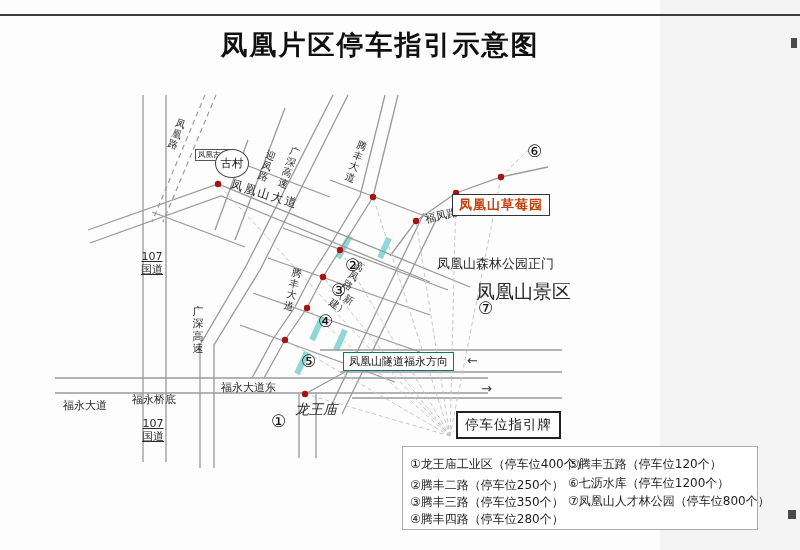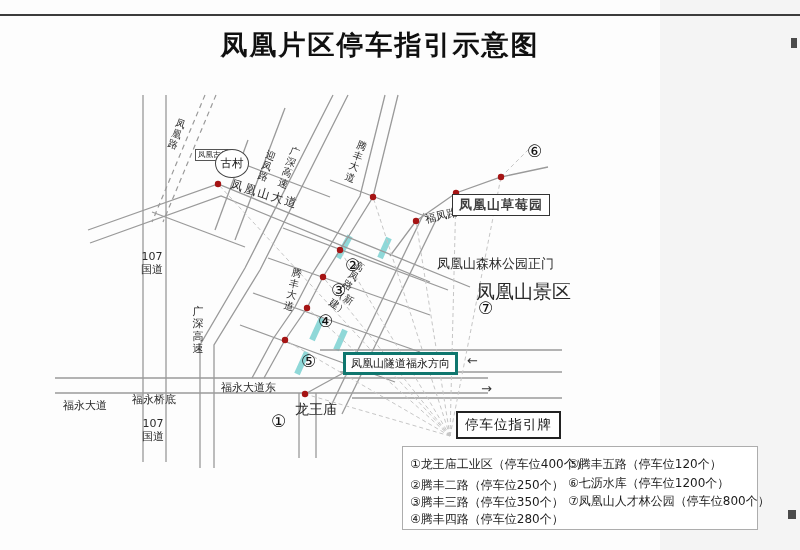--- a/index.html
+++ b/index.html
@@ -11,41 +11,41 @@
   .page{position:relative;width:640px;height:550px;background:#fdfdfd;padding-left:20px;}
   .topline{position:absolute;left:0;top:14px;width:800px;height:2px;background:#3c3c3c;}
   .artifact{position:absolute;background:#4a4a4a;}
   .title{
     position:absolute;left:0;top:27px;width:760px;text-align:center;
     font-size:27px;font-weight:bold;color:#101010;letter-spacing:2px;
   }
   svg.mapsvg{position:absolute;left:0;top:0;}
   .lbl{position:absolute;color:#2a2a2a;white-space:nowrap;line-height:1.1;}
   .vert{width:14px;word-break:break-all;white-space:normal;text-align:center;line-height:1.12;transform-origin:top left;}
-  .w22{width:22px;word-break:break-all;white-space:normal;text-align:center;line-height:1.15;}
+  .w22{width:22px;word-break:break-all;white-space:normal;text-align:center;line-height:1.15;text-decoration:underline;}
   .f10{font-size:10px;} .f11{font-size:11px;} .f12{font-size:12px;} .f13{font-size:13px;} .f14{font-size:14px;} .f15{font-size:19px;}
   .marker{position:absolute;font-size:17px;color:#111;font-family:"DejaVu Sans",sans-serif;}
   .circlelbl{
     position:absolute;border:1.3px solid #444;border-radius:50%;background:#fff;
     width:32px;height:27px;text-align:center;line-height:27px;font-size:11.5px;color:#222;
   }
   .signbox{
     position:absolute;border:2px solid #222;background:#fff;
     font-size:13.5px;font-weight:normal;color:#111;padding:3px 7px;letter-spacing:1px;
   }
   .strawbox{
     position:absolute;border:1.5px solid #333;background:#fff;
-    font-size:13px;font-weight:600;color:#404040;padding:1px 6px;letter-spacing:1px;
+    font-size:13px;font-weight:600;color:#c2410c;padding:1px 6px;letter-spacing:1px;
   }
   .tinybox{
     position:absolute;border:1px solid #555;background:#fff;
     font-size:7.5px;color:#222;padding:0 2px;white-space:nowrap;
   }
   .tunnelbox{
-    position:absolute;border:3px solid #0f766e;background:#fff;
+    position:absolute;border:1px solid #0f766e;background:#fff;
     font-size:11px;color:#111;padding:1px 5px;white-space:nowrap;
   }
   .legendbox{position:absolute;left:402px;top:446px;width:354px;height:82px;border:1px solid #adadad;background:#fff;}
   .legenditem{position:absolute;font-size:12px;color:#1c1c1c;white-space:nowrap;font-family:"DejaVu Sans",sans-serif;}
   .arrow{position:absolute;font-size:13px;color:#333;}
 </style>
 </head>
 <body>
 
 <div class="page">
@@ -139,21 +139,21 @@
   <div class="lbl vert f10" style="left:357px;top:138px;transform:rotate(20deg);">腾丰大道</div>
   <div class="lbl f11" style="left:424px;top:214px;transform:rotate(-13deg);transform-origin:top left;">福凤路</div>
   <div class="strawbox" style="left:452px;top:194px;">凤凰山草莓园</div>
   <div class="lbl f13" style="left:437px;top:257px;">凤凰山森林公园正门</div>
   <div class="lbl f15" style="left:476px;top:281px;">凤凰山景区</div>
   <div class="lbl vert f10" style="left:291px;top:266px;transform:rotate(13deg);">腾丰大道</div>
   <div class="lbl vert f10" style="left:356px;top:258px;transform:rotate(31deg);">高凤路（新建）</div>
   <div class="tunnelbox" style="left:343px;top:352px;">凤凰山隧道福永方向</div>
   <div class="arrow" style="left:467px;top:353px;">←</div>
   <div class="arrow" style="left:481px;top:381px;">→</div>
-  <div class="lbl f14" style="left:295px;top:402px;">龙王庙</div>
+  <div class="lbl f14" style="left:295px;top:402px;font-style:italic;">龙王庙</div>
   <div class="signbox" style="left:456px;top:411px;">停车位指引牌</div>
   <div class="lbl f11" style="left:63px;top:400px;">福永大道</div>
   <div class="lbl f11" style="left:221px;top:382px;">福永大道东</div>
   <div class="lbl f11" style="left:132px;top:394px;">福永桥底</div>
   <div class="lbl w22 f11" style="left:141px;top:251px;">107国道</div>
   <div class="lbl w22 f11" style="left:142px;top:418px;">107国道</div>
   <div class="lbl vert f11" style="left:191px;top:306px;">广深高速</div>
 
   <div class="marker" style="left:271px;top:411px;">①</div>
   <div class="marker" style="left:345px;top:255px;">②</div>

